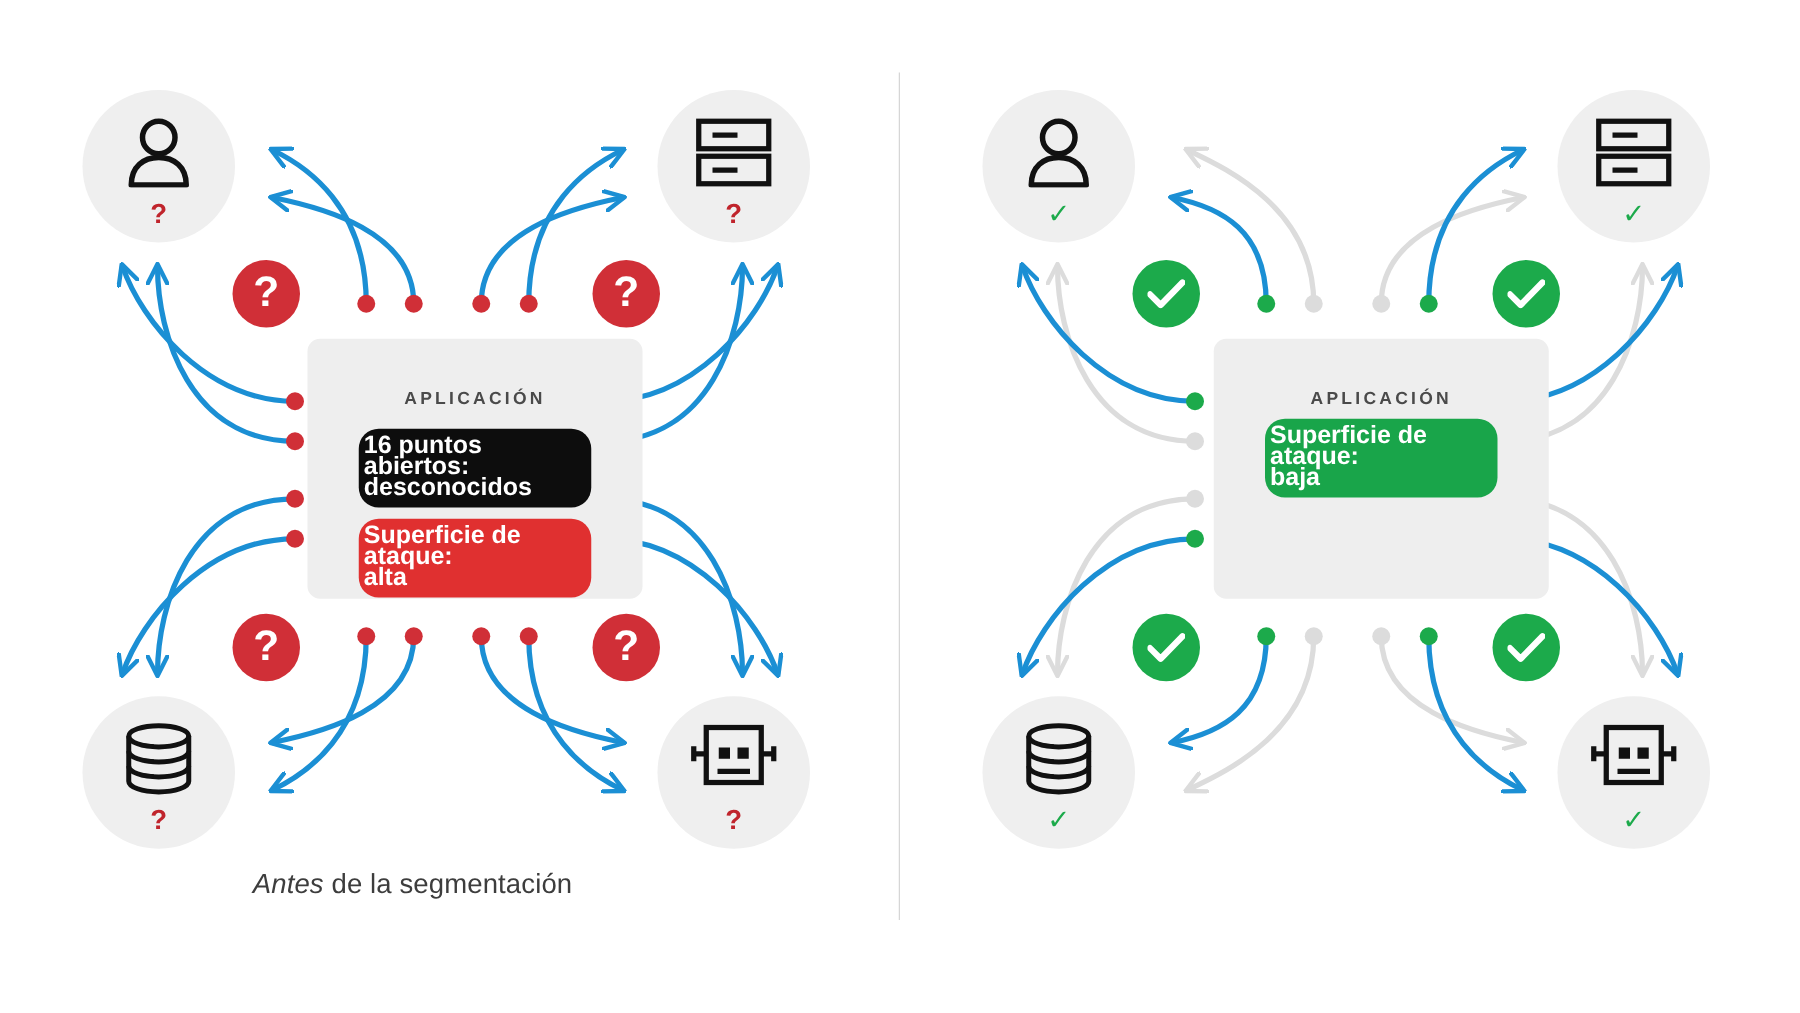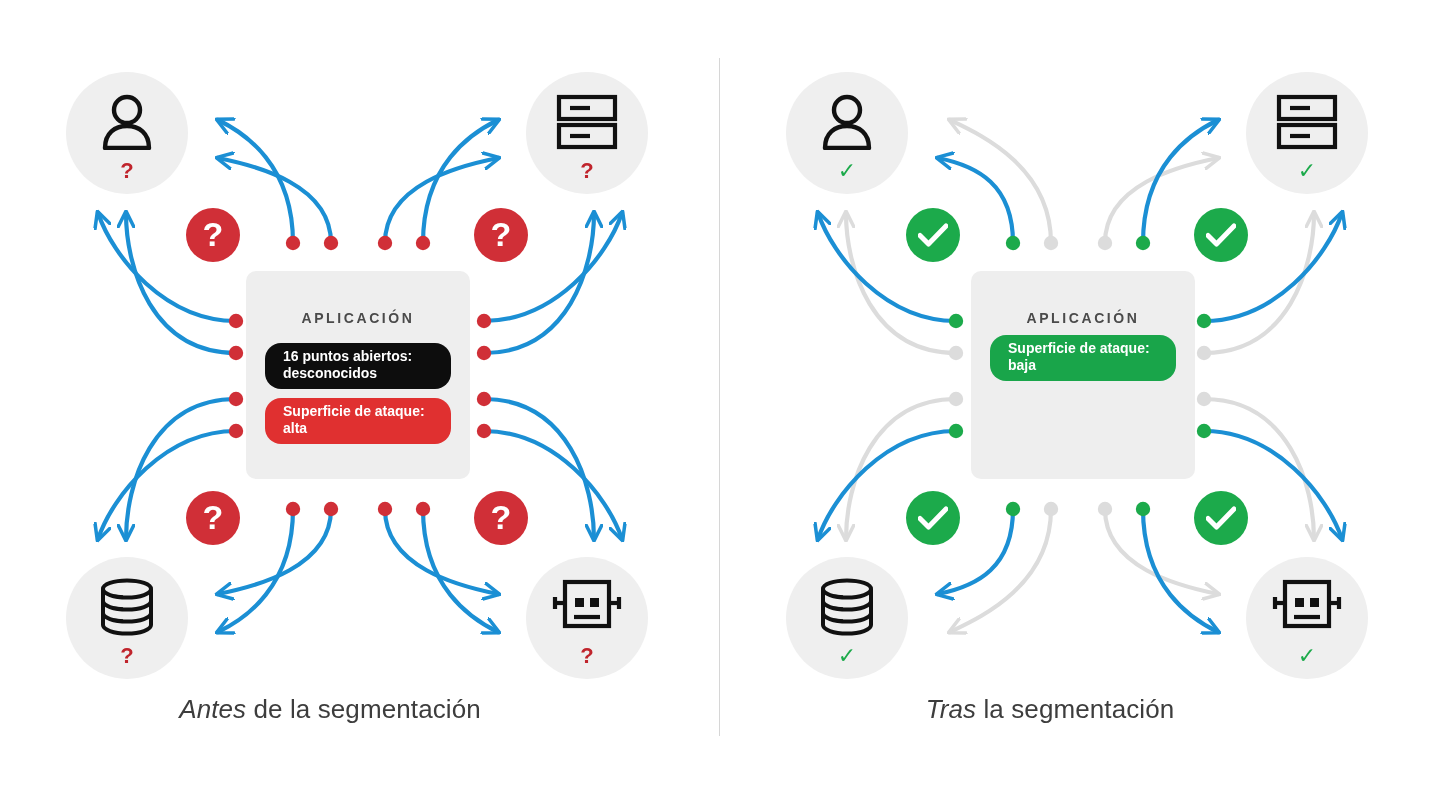--- a/index.html
+++ b/index.html
@@ -6,30 +6,30 @@
   body{width:1440px;height:810px;overflow:hidden;
        font-family:"Liberation Sans","DejaVu Sans",sans-serif;}
   #stage{position:relative;width:1440px;height:810px;background:#ffffff;}
   .panel{position:absolute;top:0;width:720px;height:810px;}
   #panel-left{left:0;}
   #panel-right{left:720px;}
   .divider{position:absolute;left:719px;top:58px;width:1px;height:678px;
            background:#d6d6d6;}
   .svg-layer{position:absolute;left:0;top:0;width:720px;height:810px;}
   .caption{position:absolute;left:0;width:660px;top:694px;text-align:center;
-           font-size:26px;color:#3d3d3d;letter-spacing:0.1px;}
+           font-size:22px;color:#3d3d3d;letter-spacing:0.1px;}
   .caption em{font-style:italic;}
-  .appbox{position:absolute;width:224px;height:208px;background:#eeeeee;
+  .appbox{position:absolute;width:268px;height:208px;background:#eeeeee;
           border-radius:10px;}
   #appbox-left{left:246px;top:271px;}
   #appbox-right{left:971px;top:271px;}
   .app-title{margin-top:39px;text-align:center;font-size:14px;
              letter-spacing:2.6px;color:#4a4a4a;font-weight:600;}
-  .pill{margin:0 auto;width:186px;border-radius:16px;padding:5px 12px 7px 18px;
-        box-sizing:border-box;color:#ffffff;font-size:14px;line-height:17px;
+  .pill{margin:0 auto;width:186px;border-radius:16px;padding:5px 12px 7px 4px;
+        box-sizing:border-box;color:#ffffff;font-size:20px;line-height:17px;
         font-weight:700;}
   .pill-dark{background:#0d0d0d;margin-top:17px;}
   .pill-red{background:#e03030;margin-top:9px;}
   .pill-green{background:#19a54a;margin-top:9px;}
   .badge{position:absolute;width:54px;height:54px;border-radius:50%;
          display:flex;align-items:center;justify-content:center;}
   .badge-red{background:#d02f37;}
   .badge-green{background:#1caa4b;}
   .badge-q{color:#fff;font-size:34px;font-weight:700;line-height:1;
            margin-top:-2px;}
@@ -317,18 +317,15 @@
     </div>
 
     <div class="appbox" id="appbox-right" style="left:251px;top:271px;">
       <div class="app-title">APLICACIÓN</div>
       <div class="pill pill-green">
         <div>Superficie de ataque:</div>
         <div>baja</div>
       </div>
     </div>
 
-    <div class="caption">
-      <em>Tras</em><span> la segmentación</span>
-    </div>
   </div>
 
 </div>
 
 </body></html>

